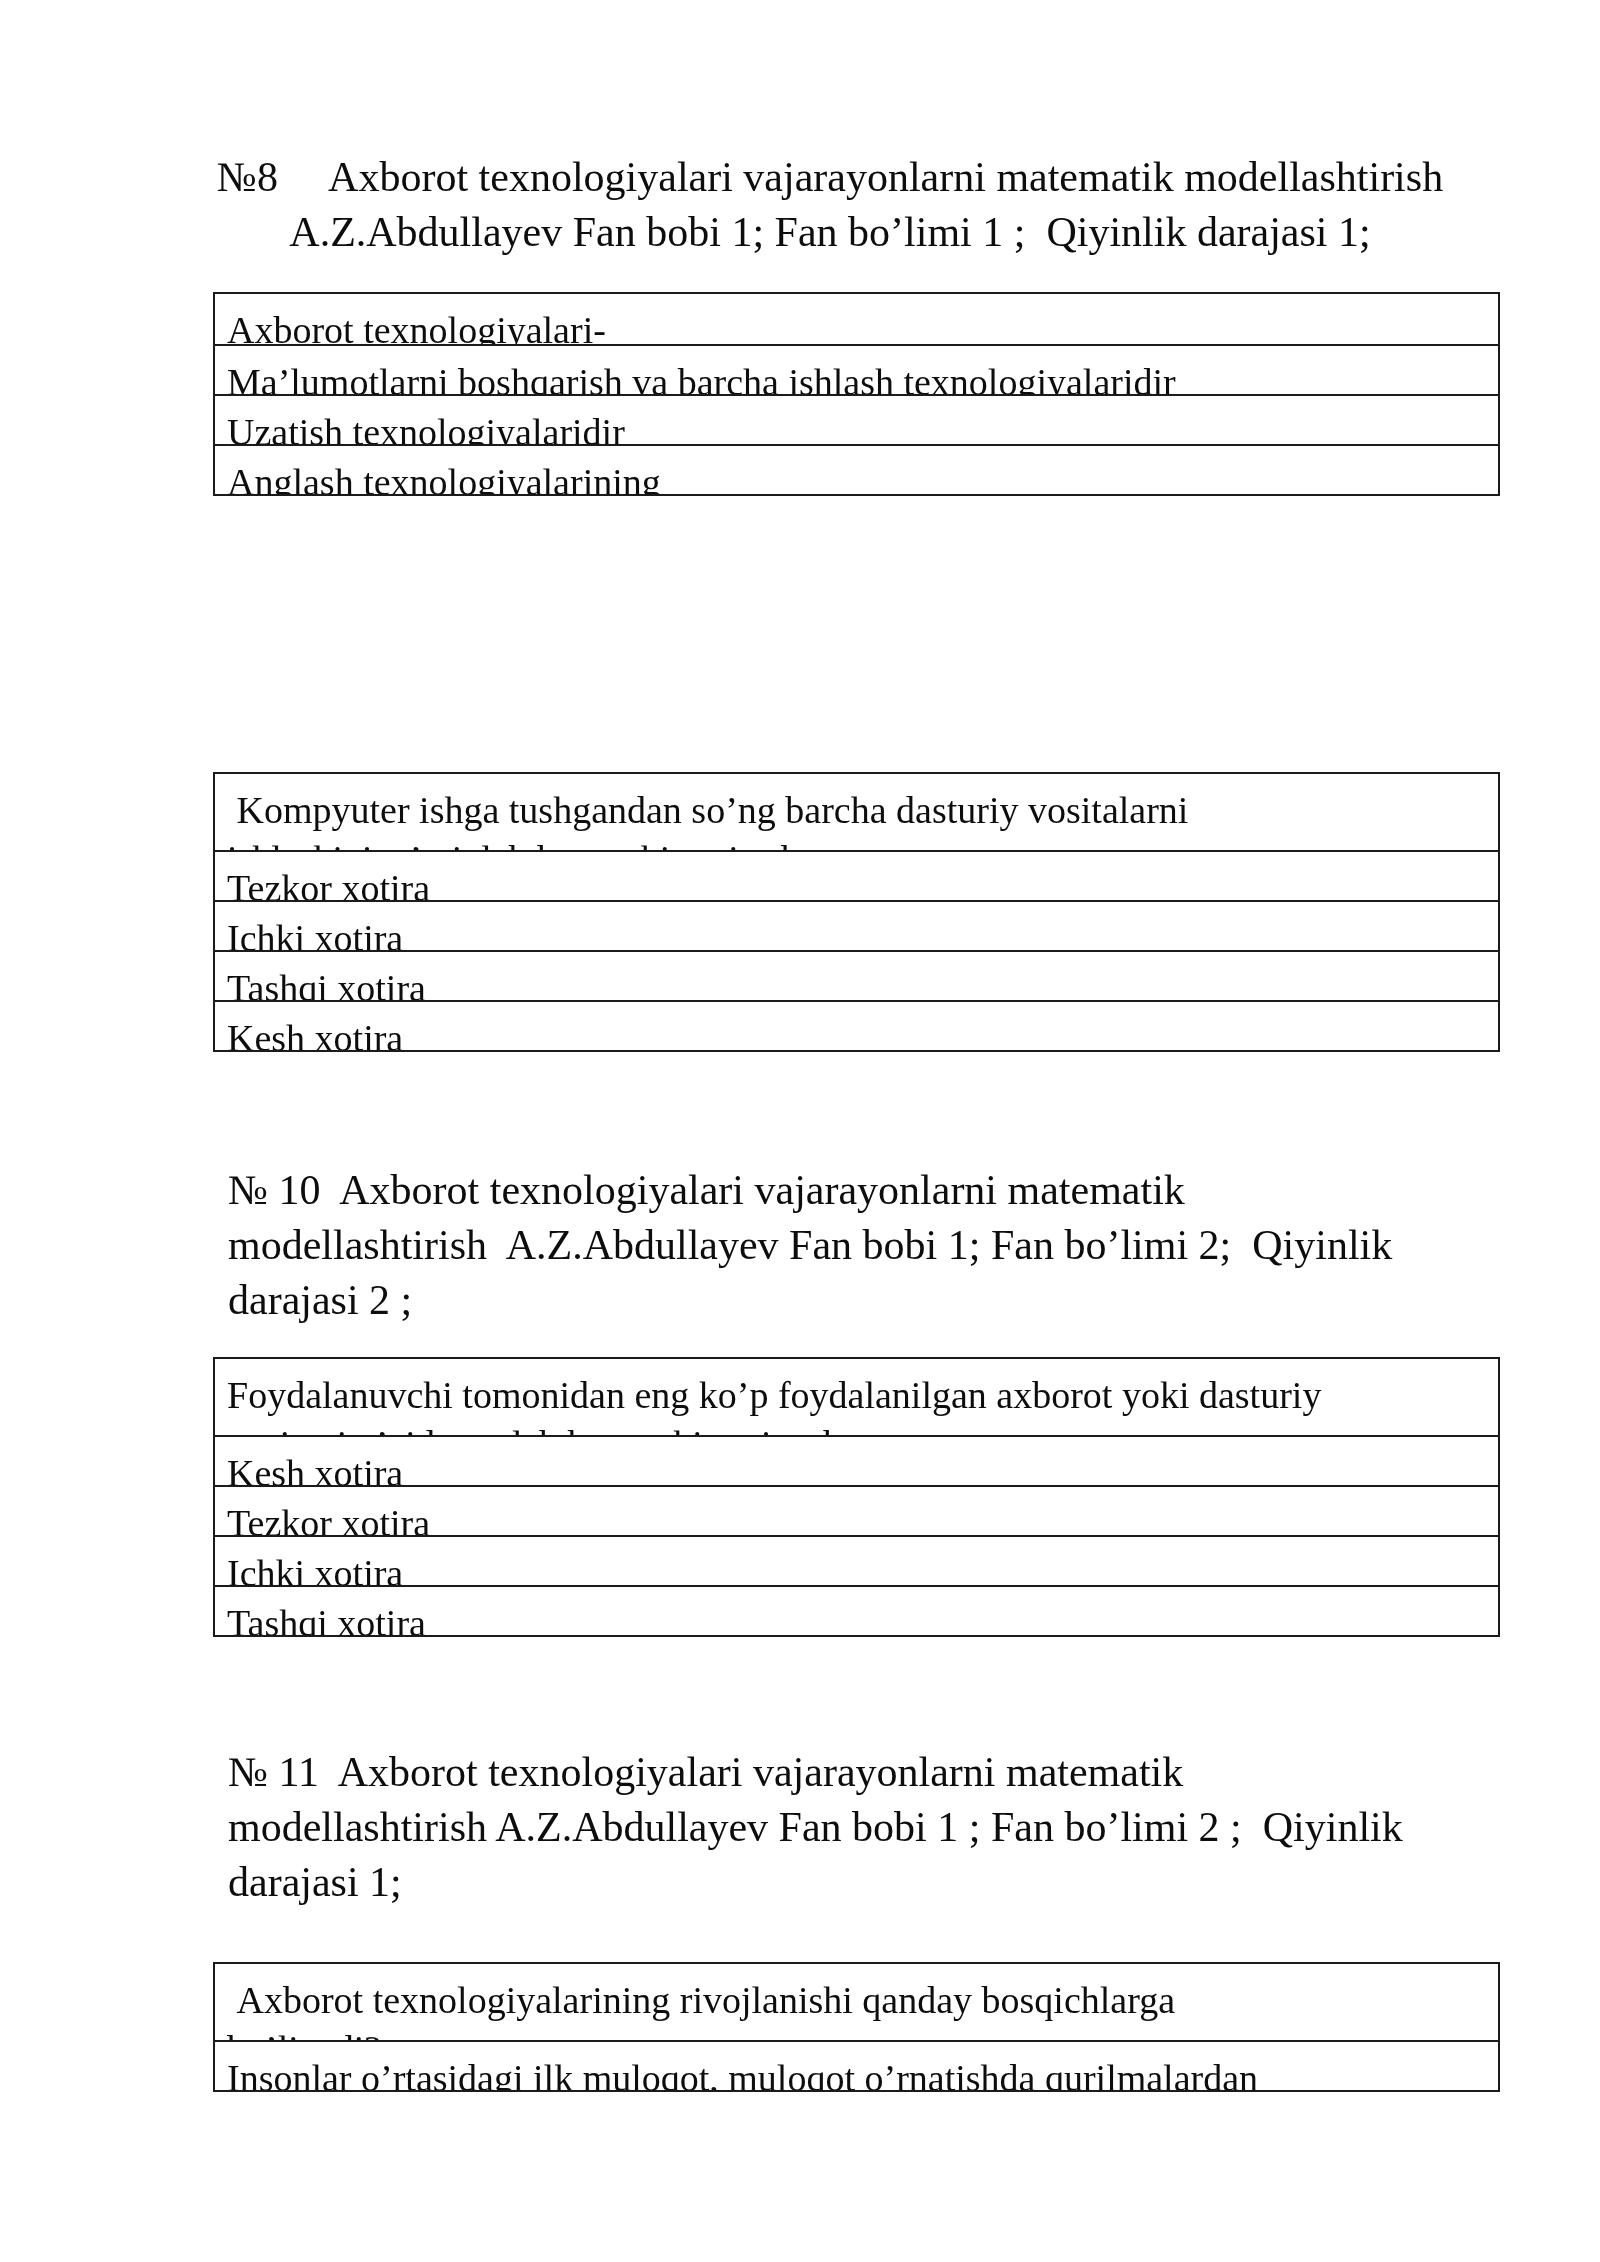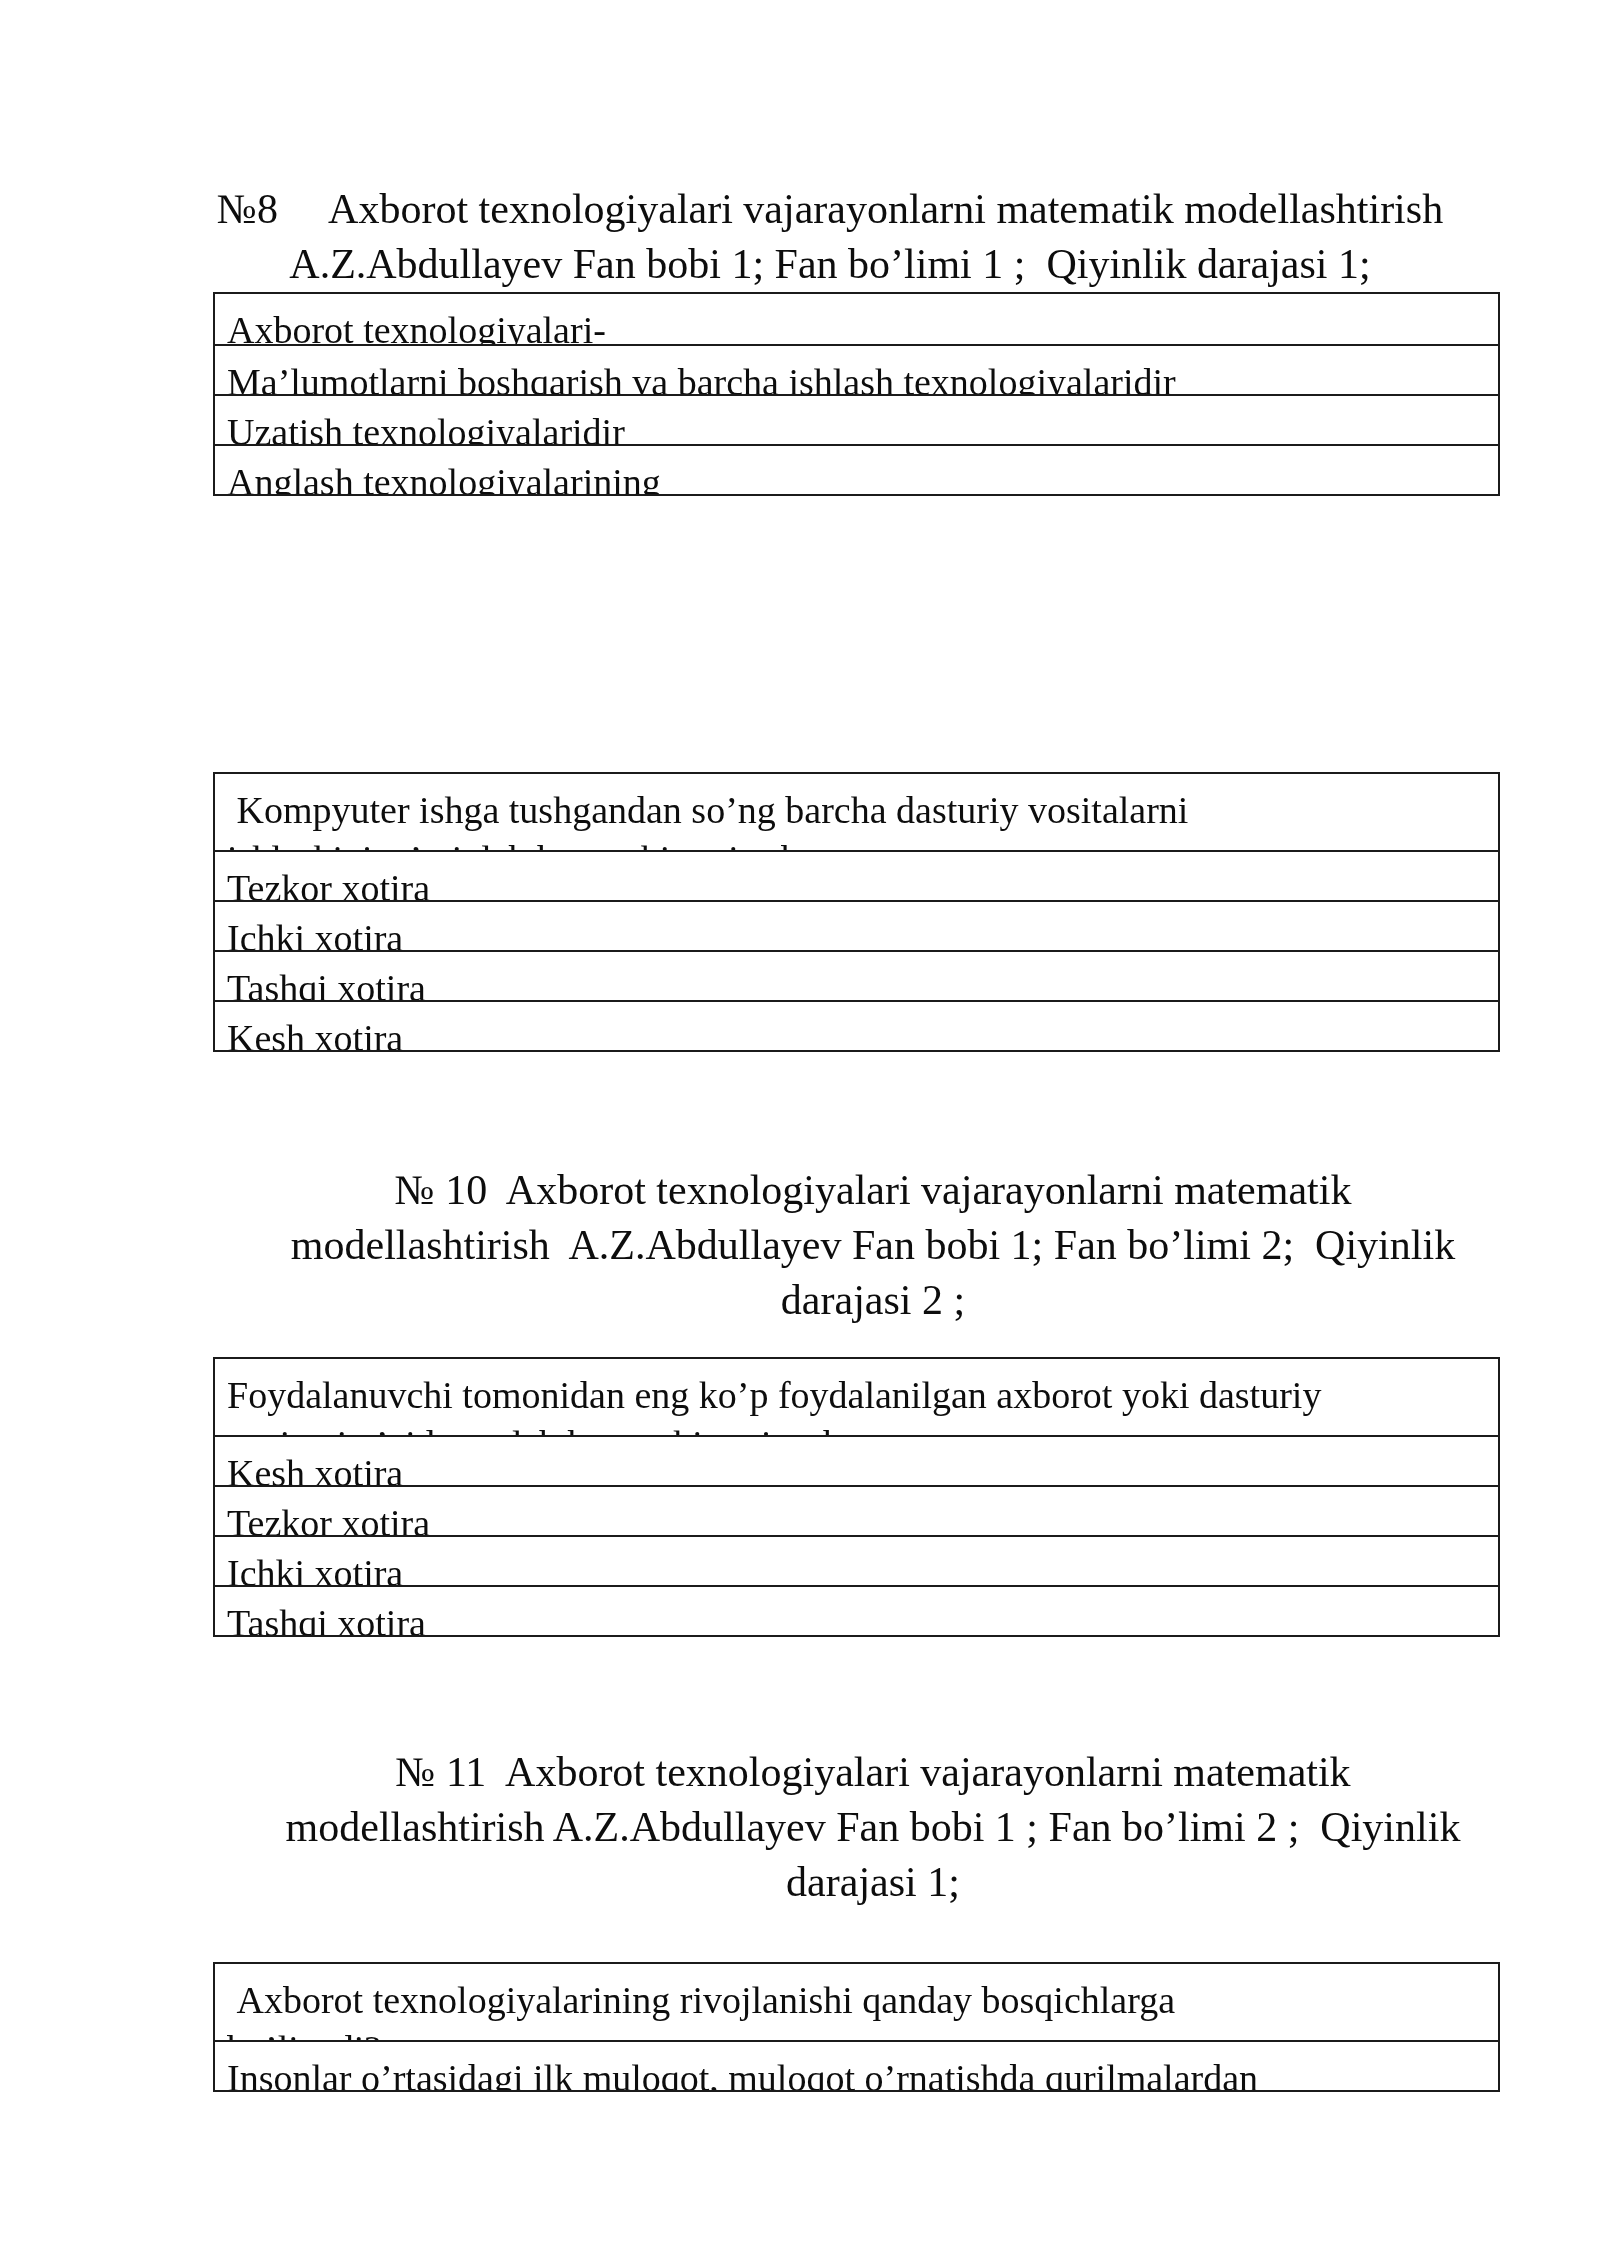--- a/index.html
+++ b/index.html
@@ -10,22 +10,22 @@
     color:#0d0d0d;
     font-family:"Liberation Serif","DejaVu Serif",serif;
     overflow:hidden;
   }
   .title {
     position:absolute;
     font-size:42px;
     line-height:55px;
     white-space:pre-wrap;
   }
-  .t-center { left:180px; width:1300px; text-align:center;margin-top:32px; }
-  .t-left   { left:228px; width:1290px; text-align:center; }
+  .t-center { left:180px; width:1300px; text-align:center; }
+  .t-left   { left:228px; width:1290px; text-align:left; }
   .qtable {
     position:absolute;
     left:213px; width:1287px;
     border:2px solid #1b1b1b;
     box-sizing:border-box;
     background:#ffffff;
   }
   .row {
     box-sizing:border-box;
     height:50px;

